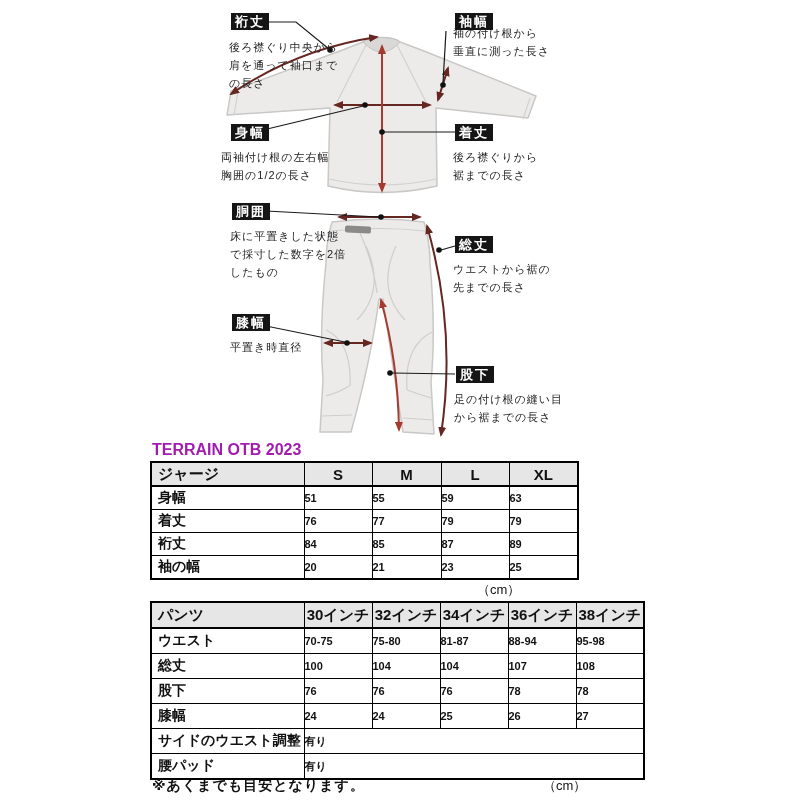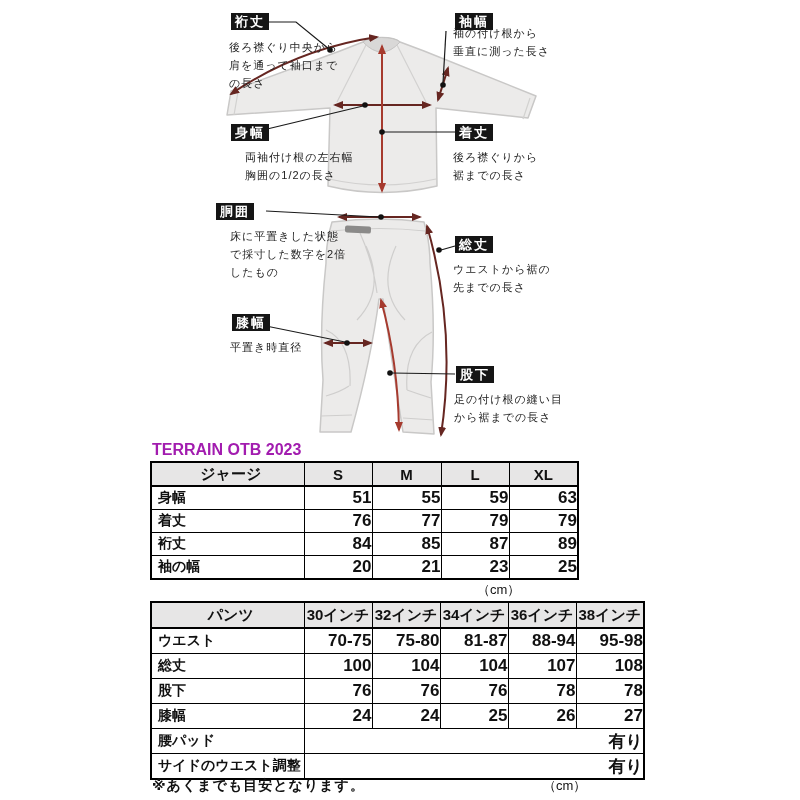--- a/index.html
+++ b/index.html
@@ -8,23 +8,23 @@
   .diagram{position:absolute;left:0;top:0;width:800px;height:460px;}
   .diagram svg{position:absolute;left:0;top:0;}
   .mlabel{position:absolute;background:#151515;color:#fff;font-weight:700;font-size:13px;
           line-height:17px;height:17px;padding:0 4px;letter-spacing:2px;white-space:nowrap;}
   .mdesc{position:absolute;font-size:11px;line-height:18px;color:#222;white-space:pre-line;
          letter-spacing:1px;}
   .title{position:absolute;left:152px;top:441px;font-size:16px;font-weight:700;color:#a21caf;}
   table.tbl{position:absolute;border-collapse:collapse;table-layout:fixed;
             border:2px solid #000;background:#fff;}
   .tbl th,.tbl td{border:1px solid #000;padding:0;margin:0;overflow:hidden;}
-  .tbl tr.head th{background:#e7e6e6;border-bottom:2px solid #000;font-size:15px;font-weight:700;text-align:center;}
+  .tbl tr.head th{background:#e7e6e6;border-bottom:2px solid #000;font-size:15px;font-weight:700;}
   .tbl th.lbl{text-align:left;padding-left:6px;font-size:14px;font-weight:700;white-space:nowrap;}
-  .tbl td{text-align:right;font-size:17px;font-weight:700;}
+  .tbl td{text-align:left;font-size:11px;font-weight:700;}
   .t1{left:150px;top:461px;width:427px;}
   .t1 th,.t1 td{height:22px;}
   .t2{left:150px;top:601px;width:493px;}
   .t2 th,.t2 td{height:24px;}
   .unit{position:absolute;font-size:13px;color:#111;width:100px;text-align:left;}
   .unit1{left:477px;top:581px;}
   .unit2{left:543px;top:777px;}
   .note{position:absolute;left:152px;top:777px;font-size:14px;font-weight:700;letter-spacing:1px;}
 </style>
 </head>
@@ -99,28 +99,28 @@
     <div class="mlabel" style="left:231px;top:13px">裄丈</div>
     <div class="mdesc" style="left:229px;top:38px">後ろ襟ぐり中央から
 肩を通って袖口まで
 の長さ</div>
 
     <div class="mlabel" style="left:455px;top:13px">袖幅</div>
     <div class="mdesc" style="left:453px;top:24px">袖の付け根から
 垂直に測った長さ</div>
 
     <div class="mlabel" style="left:231px;top:124px">身幅</div>
-    <div class="mdesc" style="left:245px;top:148px">両袖付け根の左右幅
+    <div class="mdesc" style="left:221px;top:148px">両袖付け根の左右幅
 胸囲の1/2の長さ</div>
 
     <div class="mlabel" style="left:455px;top:124px">着丈</div>
     <div class="mdesc" style="left:453px;top:148px">後ろ襟ぐりから
 裾までの長さ</div>
 
-    <div class="mlabel" style="left:216px;top:203px">胴囲</div>
+    <div class="mlabel" style="left:232px;top:203px">胴囲</div>
     <div class="mdesc" style="left:230px;top:227px">床に平置きした状態
 で採寸した数字を2倍
 したもの</div>
 
     <div class="mlabel" style="left:455px;top:236px">総丈</div>
     <div class="mdesc" style="left:453px;top:260px">ウエストから裾の
 先までの長さ</div>
 
     <div class="mlabel" style="left:232px;top:314px">膝幅</div>
     <div class="mdesc" style="left:230px;top:338px">平置き時直径</div>
@@ -224,26 +224,26 @@
       </tr>
       <tr>
         <th class="lbl">膝幅</th>
         <td>24</td>
         <td>24</td>
         <td>25</td>
         <td>26</td>
         <td>27</td>
       </tr>
       <tr>
+        <th class="lbl">サイドのウエスト調整</th>
+        <td colspan="5">有り</td>
+      </tr>
+      <tr>
         <th class="lbl">腰パッド</th>
         <td colspan="5">有り</td>
       </tr>
-      <tr>
-        <th class="lbl">サイドのウエスト調整</th>
-        <td colspan="5">有り</td>
-      </tr>
     </tbody>
   </table>
 
   <div class="note">※あくまでも目安となります。</div>
   <div class="unit unit2">（cm）</div>
 
 </div>
 
 </body></html>

